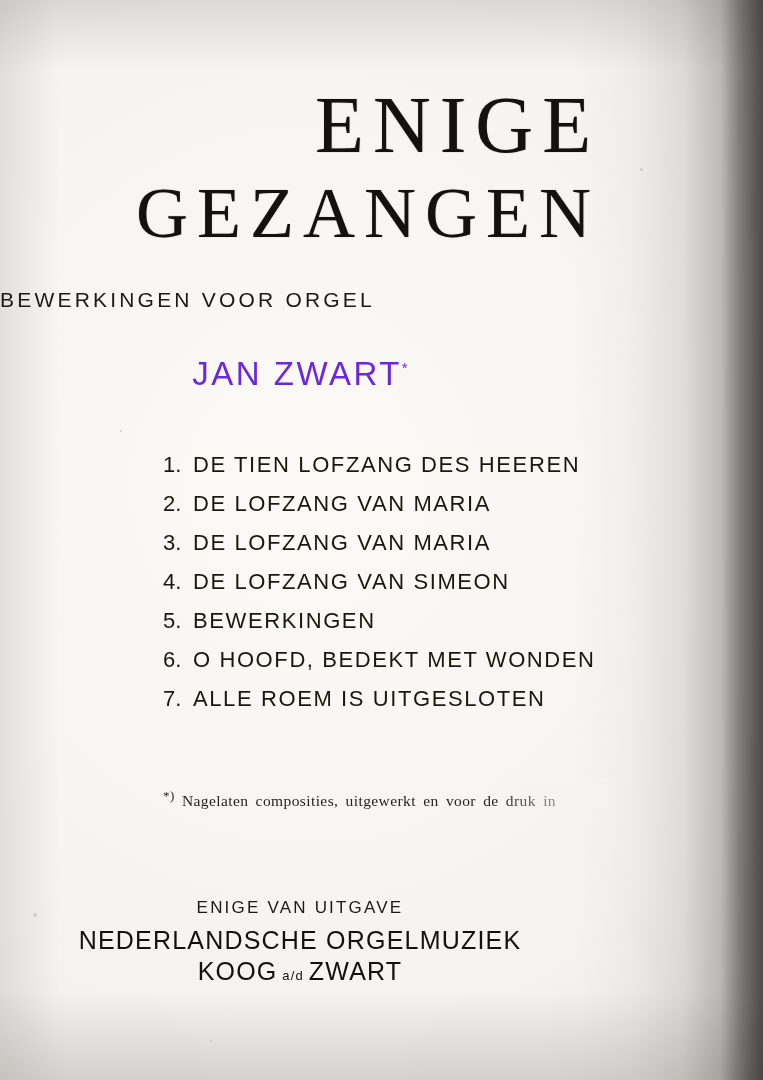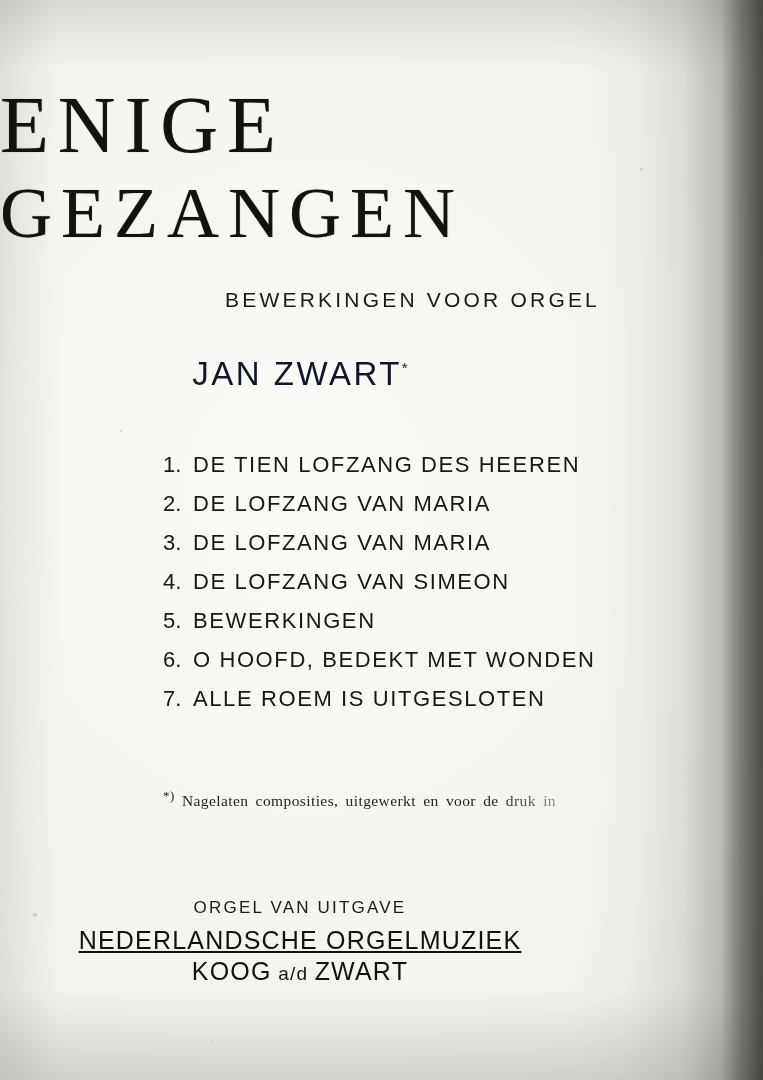--- a/index.html
+++ b/index.html
@@ -73,55 +73,55 @@
     inset: 0;
     z-index: 5;
   }
 
   
   .title-block {
     position: absolute;
     top: 86px;
     left: 0;
     width: 600px;
-    text-align: left;
+    text-align: right;
   }
   .title-line {
     font-family: "Liberation Serif", serif;
     font-weight: 400;
     letter-spacing: 9px;
     color: #13120f;
     line-height: 0.98;
     text-shadow: 0 0 1px rgba(20,20,18,0.45);
   }
   .title-1 { font-size: 80px; }
   .title-2 { font-size: 72px; margin-top: 14px; }
 
   .subtitle {
     position: absolute;
     top: 288px;
     left: 0;
     width: 600px;
-    text-align: right;
+    text-align: left;
     font-family: "Liberation Sans", sans-serif;
     font-size: 21px;
     letter-spacing: 3.2px;
     color: #1b1a17;
   }
 
   .composer {
     position: absolute;
     top: 355px;
     left: 0;
     width: 600px;
     text-align: center;
     font-family: "Liberation Sans", sans-serif;
     font-size: 33px;
     letter-spacing: 2.5px;
-    color: #0f172a;
+    color: #6d28d9;
   }
   .composer .asterisk {
     font-size: 15px;
     vertical-align: super;
     letter-spacing: 0;
   }
 
   
   .toc {
     position: absolute;
@@ -179,30 +179,29 @@
     font-size: 17px;
     letter-spacing: 2.2px;
     color: #1c1b17;
   }
   .imprint-2 {
     margin-top: 8px;
     font-family: "Liberation Sans", sans-serif;
     font-size: 25px;
     letter-spacing: 1.2px;
     color: #121110;
-    text-decoration: underline;
   }
   .imprint-3 {
     margin-top: 2px;
     font-family: "Liberation Sans", sans-serif;
     font-size: 25px;
     letter-spacing: 1.2px;
     color: #121110;
   }
-  .imprint-3 .small { font-size: 19px; }
+  .imprint-3 .small { font-size: 13px; }
 
   
   .fade-patch {
     position: absolute;
     top: 778px;
     left: 498px;
     width: 110px;
     height: 30px;
     background: linear-gradient(to right, rgba(244,243,240,0) 0%, rgba(244,243,240,0.55) 55%, rgba(244,243,240,0.85) 100%);
     z-index: 6;
@@ -268,21 +267,21 @@
         <span class="toc-num">7.</span>
         <span class="toc-label">ALLE ROEM IS UITGESLOTEN</span>
       </div>
     </div>
 
     <div class="footnote">
       <span class="l1"><span class="fn-mark">*)</span> <span>Nagelaten composities, uitgewerkt en voor de druk in</span></span>
     </div>
 
     <div class="imprint">
-      <div class="imprint-1">ORGEL VAN UITGAVE</div>
+      <div class="imprint-1">ENIGE VAN UITGAVE</div>
       <div class="imprint-2">NEDERLANDSCHE ORGELMUZIEK</div>
       <div class="imprint-3"><span>KOOG</span><span class="small"> a/d </span><span>ZWART</span></div>
     </div>
 
   </div>
 
   <div class="fade-patch"></div>
 </div>
 
 </body></html>

